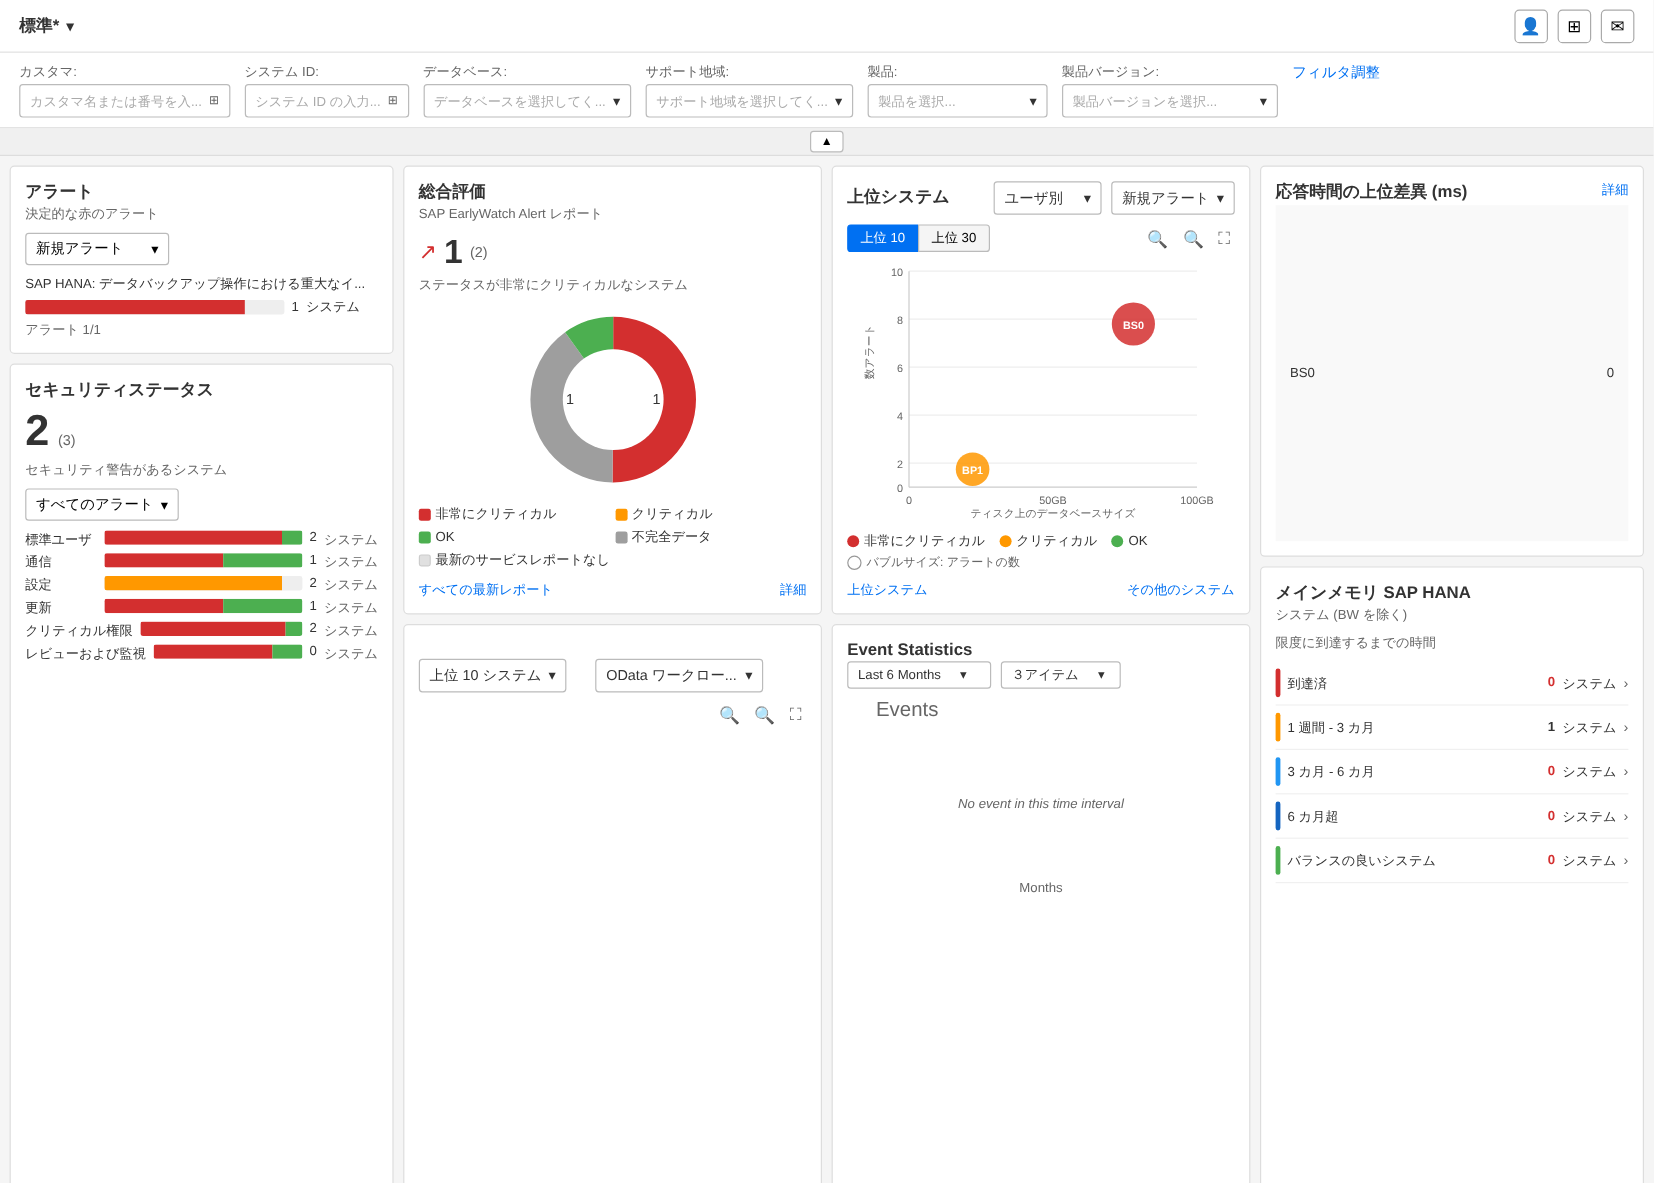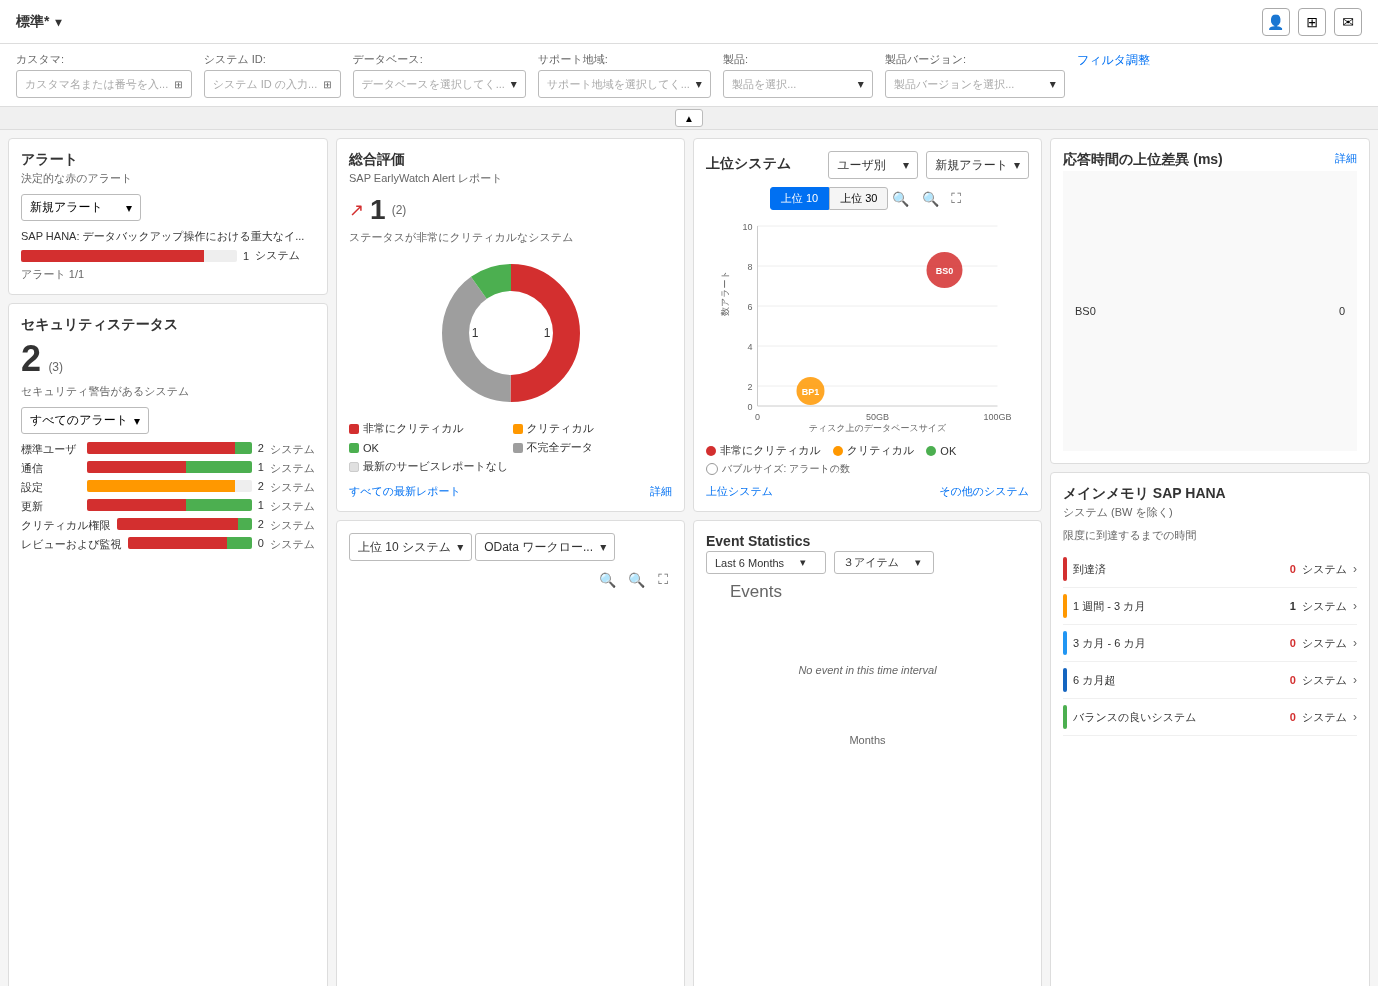--- a/index.html
+++ b/index.html
@@ -367,21 +367,21 @@
         </div>
       </div>
 
       <div style="display:flex; justify-content:space-between; margin-top:10px;">
         <span class="link-blue">すべての最新レポート</span>
         <span class="link-blue">詳細</span>
       </div>
     </div>
 
     <div class="card" style="flex:1;">
-      <div style="display:flex; gap:3px; margin-bottom:8px;">
+      <div style="display:flex; gap:24px; margin-bottom:8px;margin-top:16px;">
         <div class="filter-select" style="min-width:120px;">
           <span>上位 10 システム</span>
           <span>▾</span>
         </div>
         <div class="filter-select" style="min-width:140px;">
           <span>OData ワークロー...</span>
           <span>▾</span>
         </div>
       </div>
       <div style="display:flex; justify-content:flex-end; gap:4px; margin-bottom:4px;">
@@ -402,21 +402,21 @@
             <span>ユーザ別</span>
             <span>▾</span>
           </div>
           <div class="filter-select" style="min-width:100px;">
             <span>新規アラート</span>
             <span>▾</span>
           </div>
         </div>
       </div>
 
-      <div style="display:flex; align-items:center; justify-content:center; margin-bottom:6px;">
+      <div style="display:flex; align-items:center; justify-content:space-between; margin-bottom:6px;">
         <div class="tab-group">
           <button class="tab-btn active">上位 10</button>
           <button class="tab-btn">上位 30</button>
         </div>
         <div style="display:flex; gap:4px;">
           <button class="icon-btn">🔍</button>
           <button class="icon-btn">🔍</button>
           <button class="icon-btn">⛶</button>
         </div>
       </div>

